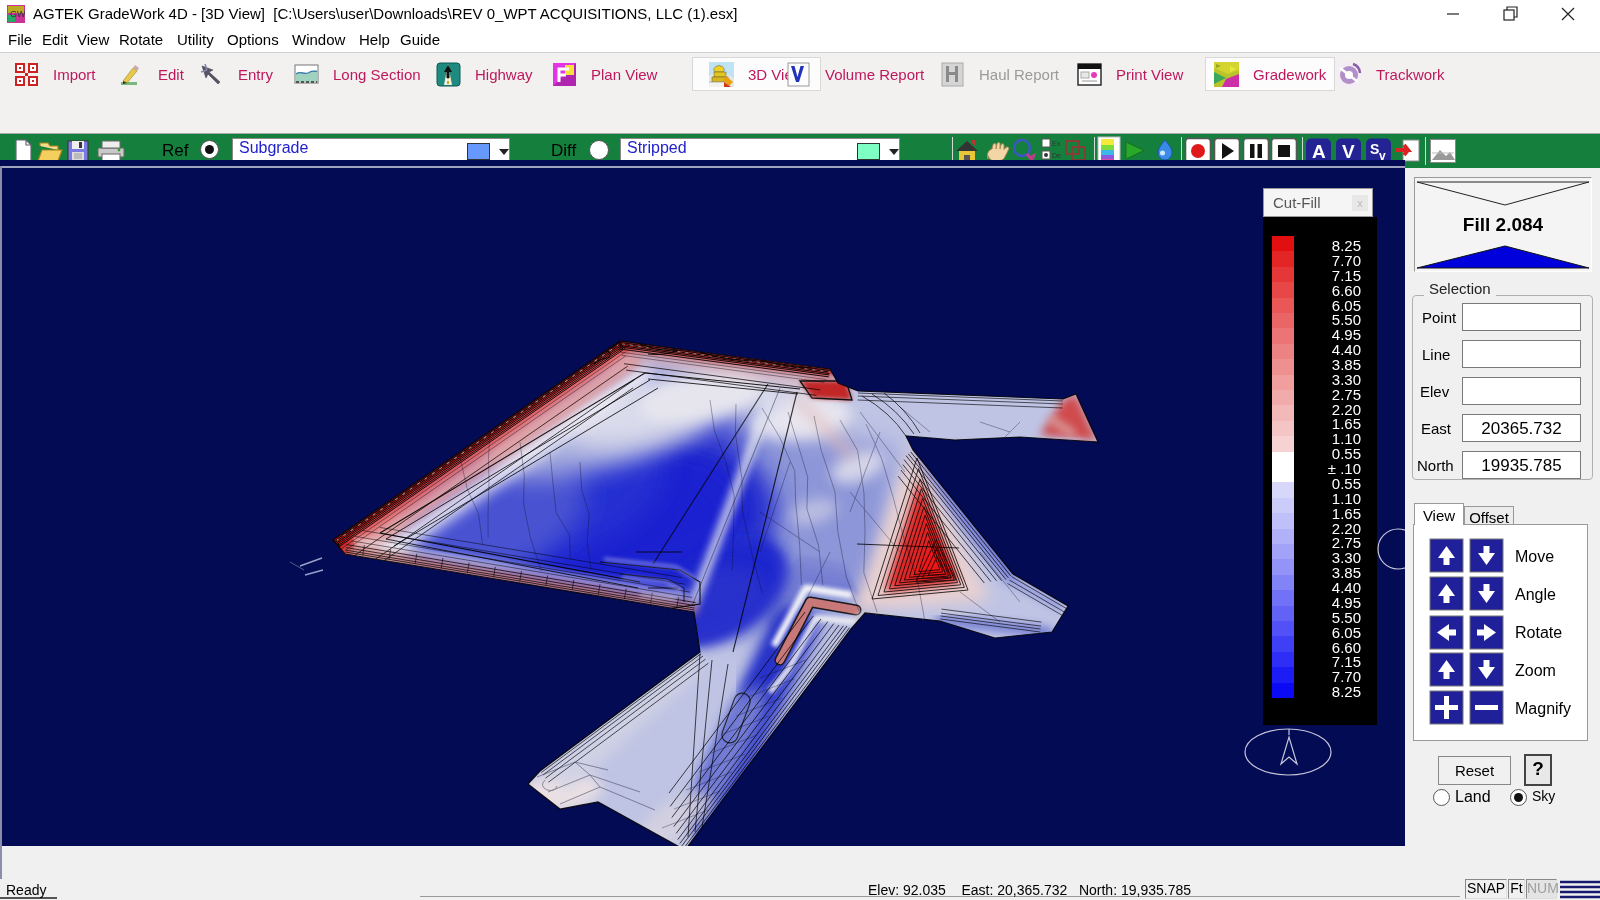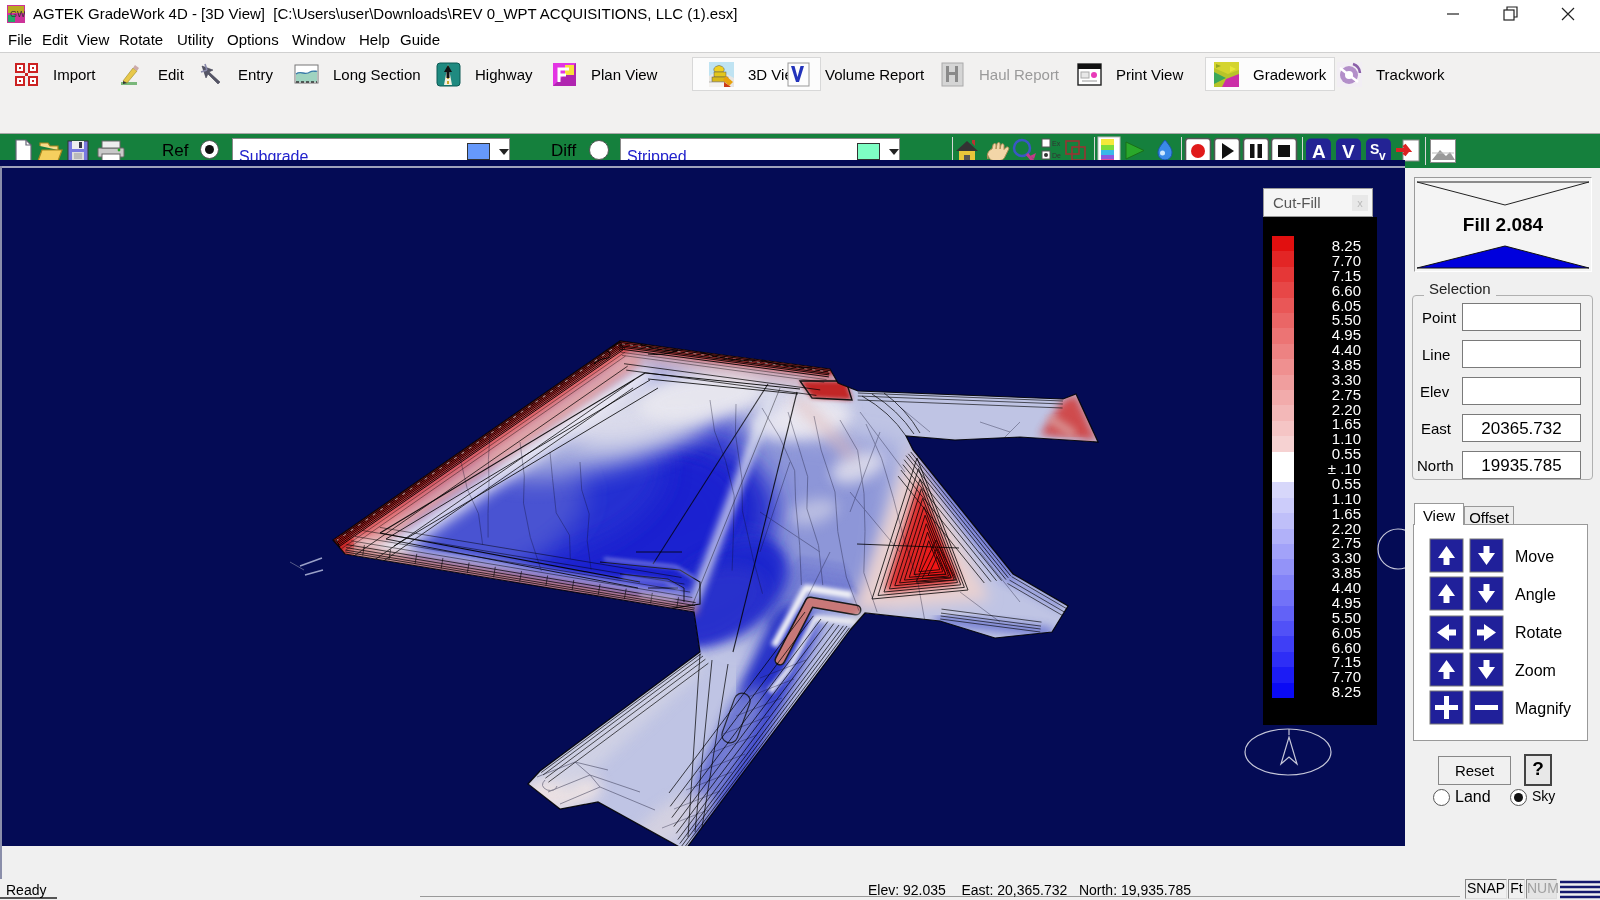--- a/index.html
+++ b/index.html
@@ -4,26 +4,26 @@
 *{margin:0;padding:0;box-sizing:border-box}
 html,body{width:1600px;height:900px;overflow:hidden;font-family:"Liberation Sans",sans-serif}
 #app{position:relative;width:1600px;height:900px;background:#f0f0f0}
 #titlebar{position:absolute;left:0;top:0;width:1600px;height:28px;background:#fff}
 #appicon{position:absolute;left:7px;top:5px;width:18px;height:18px}
 #title{position:absolute;left:33px;top:5px;font-size:15px;color:#000;white-space:pre}
 .winbtn{position:absolute;top:0;height:28px;width:46px;color:#222}
 #menubar{position:absolute;left:0;top:28px;width:1600px;height:25px;background:#fff;border-bottom:1px solid #d0d0d0}
 .menu{position:absolute;top:3px;font-size:15px;color:#000}
 #toolbar{position:absolute;left:0;top:53px;width:1600px;height:80px;background:#f2f1f0}
-.tbtn{position:absolute;top:4px;height:34px;display:flex;align-items:center;font-size:15px;color:#000000}
+.tbtn{position:absolute;top:4px;height:34px;display:flex;align-items:center;font-size:15px;color:#be185d}
 .tbtn .ic{width:25px;height:25px;margin-right:14px;position:relative}
 .tbtn2{position:absolute;top:47px;height:34px;display:flex;align-items:center;font-size:15px;color:#000}
 .hl{background:#fcfcfc;border:1px solid #d8d8d8}
 #refbar{position:absolute;left:0;top:133px;width:1600px;height:35px;background:#15803d;border-top:1px solid #a8a8a8}
-.combo{position:absolute;top:4px;height:38px;background:#fff;border:1px solid #888;display:flex;align-items:center}
+.combo{position:absolute;top:4px;height:38px;background:#fff;border:1px solid #888;display:flex;}
 .combo .ctext{color:#2222cc;font-size:16px;margin-left:6px}
 .swatch{position:absolute;top:4px;width:23px;height:17px;border:1px solid #333}
 .drop{position:absolute;top:10px;width:0;height:0;border-left:5px solid transparent;border-right:5px solid transparent;border-top:6px solid #222}
 #main{position:absolute;left:0;top:160px;width:1405px;height:686px;background:#f0abfc;overflow:hidden}
 #sidebar{position:absolute;left:1405px;top:168px;width:195px;height:711px;background:#f0f0f0}
 #statusbar{position:absolute;left:0;top:879px;width:1600px;height:21px;background:#f0f0f0;font-size:14px;color:#000}
 .field{position:absolute;background:#fff;border:1px solid #7a7a7a}
 </style>
 </head><body>
 <div id="app">

